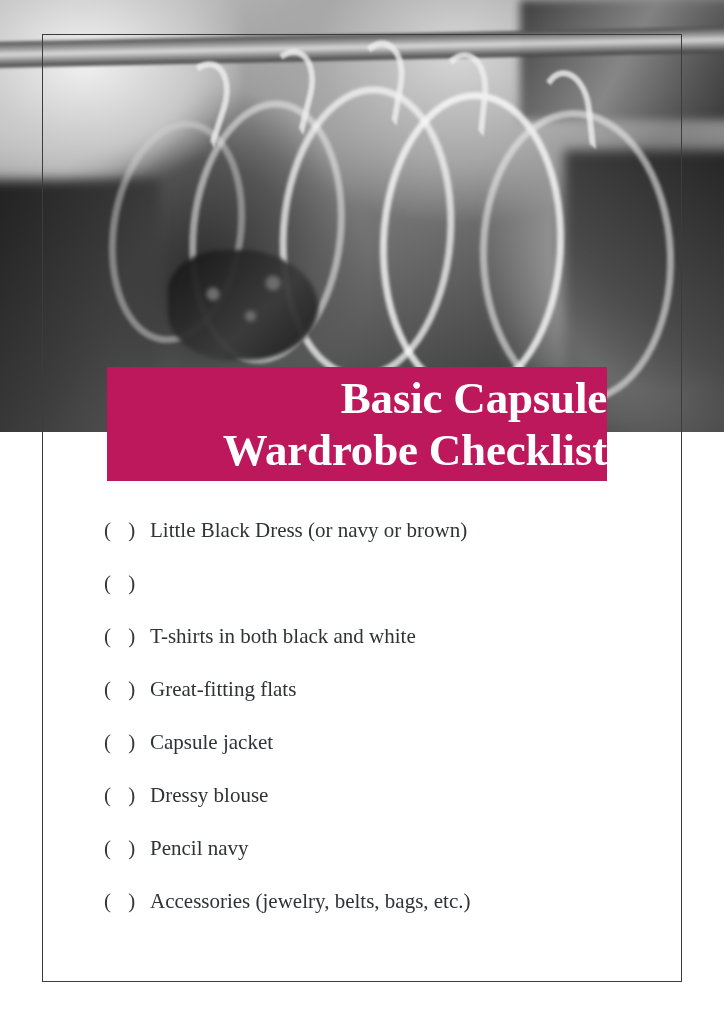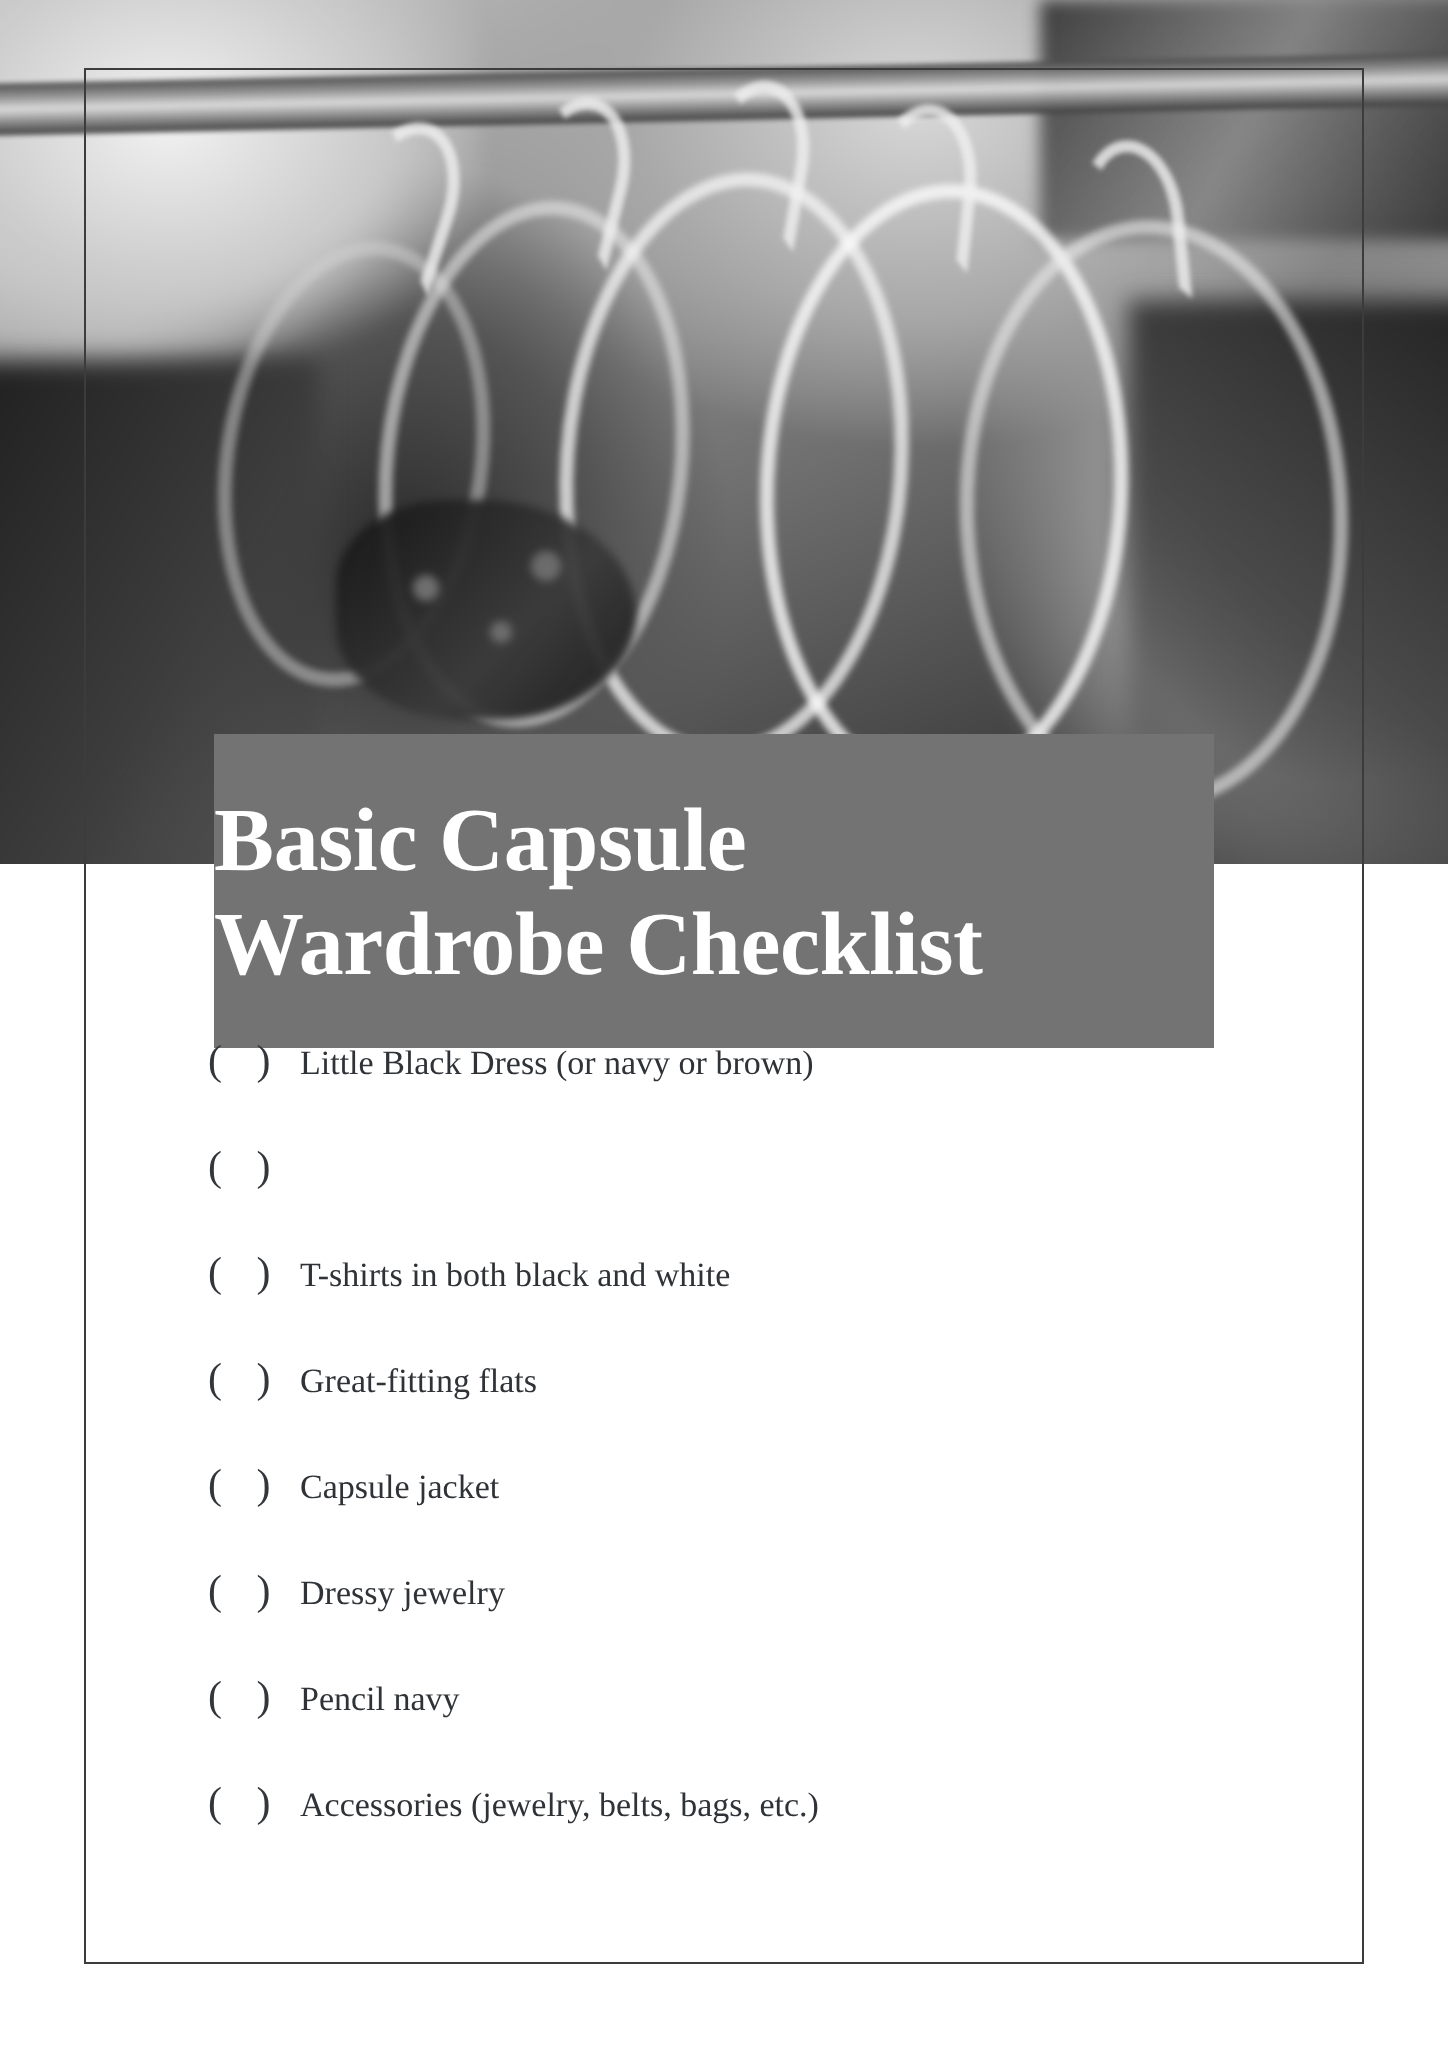--- a/index.html
+++ b/index.html
@@ -152,25 +152,25 @@
     box-sizing: border-box;
     pointer-events: none;
   }
 
   
   .title-band {
     position: absolute;
     left: 107px;
     top: 367px;
     width: 500px;
-    height: 157px;
-    background: #737373;
+    height: 114px;
+    background: #be185d;
     display: flex;
     flex-direction: column;
-    align-items: flex-start;
+    align-items: flex-end;
     justify-content: center;
   }
   .title-line {
     color: #ffffff;
     font-family: "Liberation Serif", serif;
     font-weight: bold;
     font-size: 45px;
     line-height: 52px;
     letter-spacing: -0.2px;
     text-align: center;
@@ -193,21 +193,21 @@
     width: 46px;
     flex: 0 0 46px;
     color: #33373b;
     font-family: "Liberation Serif", serif;
     font-size: 21px;
     letter-spacing: 6px;
   }
   .check-label {
     color: #2f3337;
     font-family: "Liberation Serif", serif;
-    font-size: 17px;
+    font-size: 21px;
     line-height: 24px;
     white-space: nowrap;
   }
 </style>
 </head>
 <body>
 
 <div class="poster">
 
   <div class="photo">
@@ -258,21 +258,21 @@
       <span class="check-label">Great-fitting flats</span>
     </div>
 
     <div class="check-row">
       <span class="check-box">(   )</span>
       <span class="check-label">Capsule jacket</span>
     </div>
 
     <div class="check-row">
       <span class="check-box">(   )</span>
-      <span class="check-label">Dressy jewelry</span>
+      <span class="check-label">Dressy blouse</span>
     </div>
 
     <div class="check-row">
       <span class="check-box">(   )</span>
       <span class="check-label">Pencil navy</span>
     </div>
 
     <div class="check-row">
       <span class="check-box">(   )</span>
       <span class="check-label">Accessories (jewelry, belts, bags, etc.)</span>

